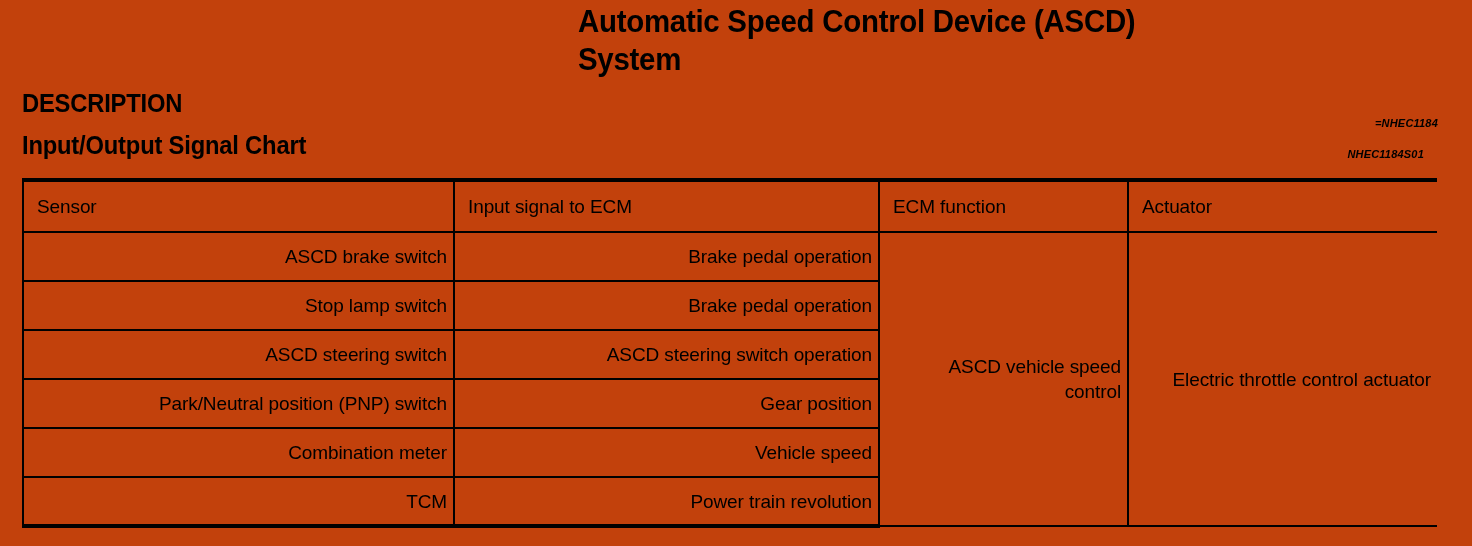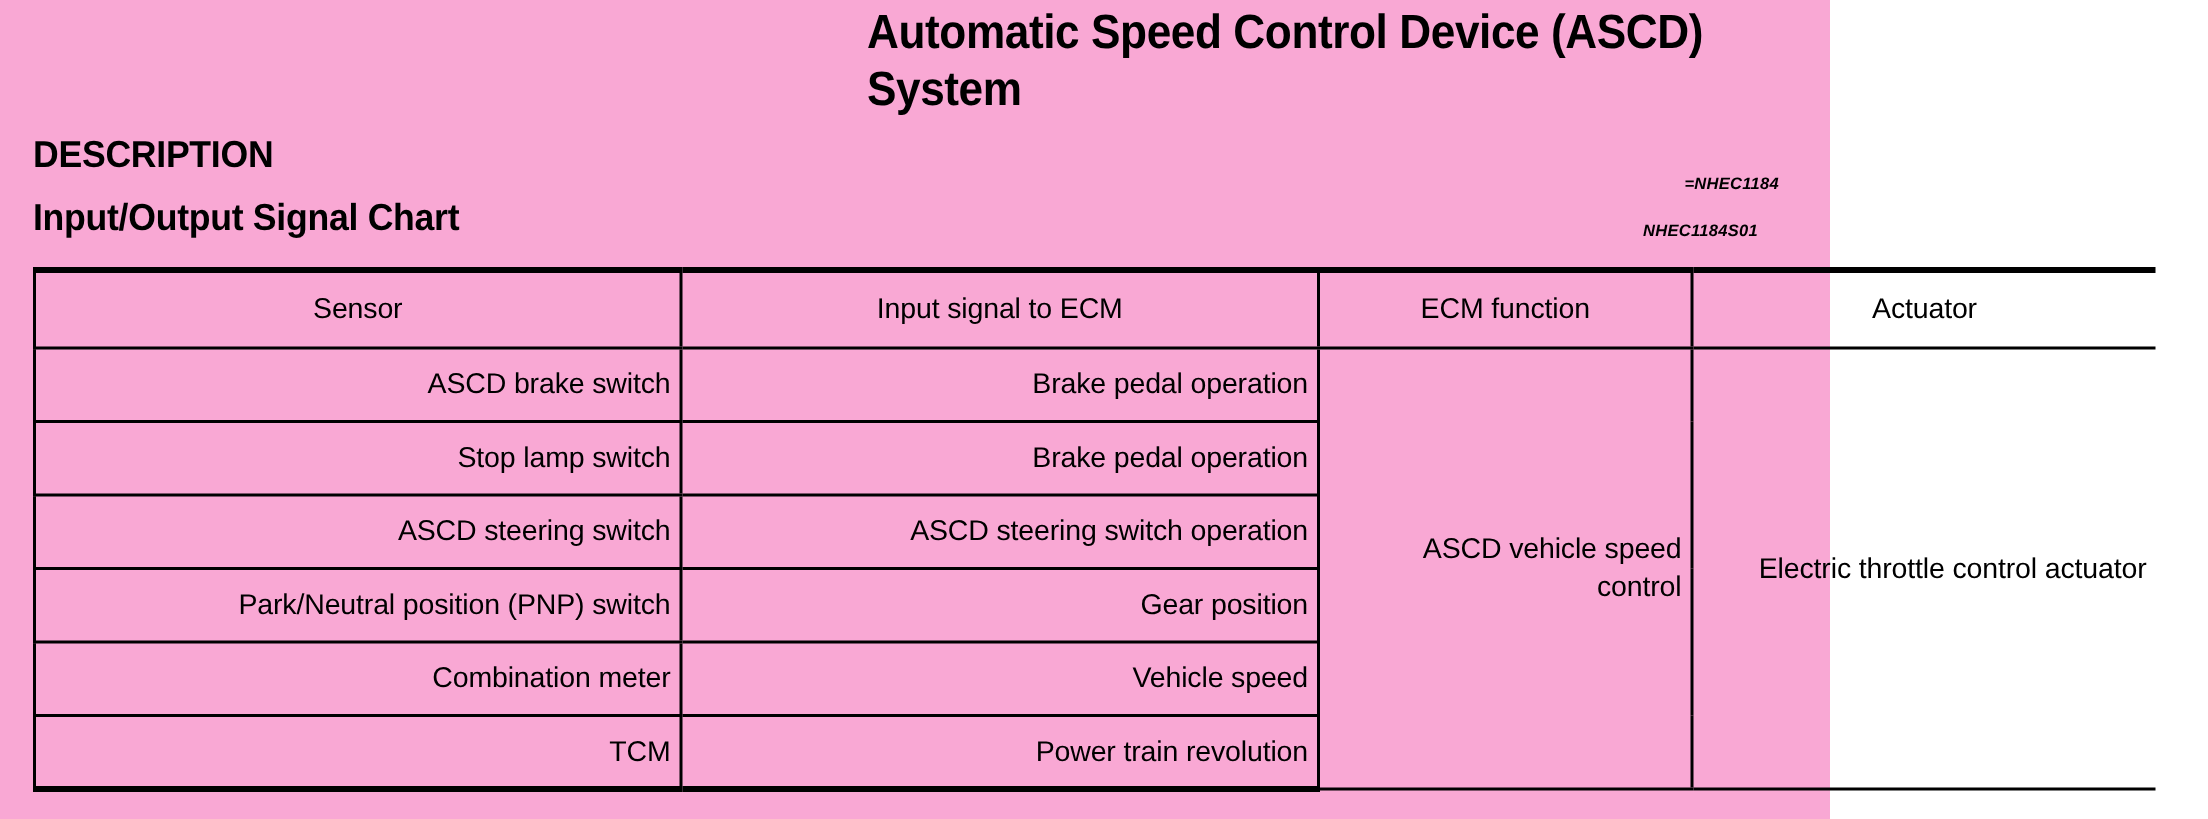--- a/index.html
+++ b/index.html
@@ -8,23 +8,23 @@
     width: 1472px;
     height: 546px;
     background: #ffffff;
     font-family: "Liberation Sans", sans-serif;
     color: #000000;
     overflow: hidden;
   }
 
   .page {
     position: relative;
-    width: 1220px;
+    width: 1472px;
     height: 546px;
-    background: #f9a8d4;
+    background: #c2410c;
   }
 
   
   .doc-title {
     position: absolute;
     left: 578px;
     top: 2px;
     width: 800px;
     font-size: 32px;
     font-weight: bold;
@@ -102,23 +102,23 @@
     letter-spacing: -0.1px;
   }
 
   table.signal-table th:last-child,
   table.signal-table td:last-child {
     border-right: 0;
   }
 
   table.signal-table thead th {
     border-top: 4px solid #000;
-    text-align: center;
+    text-align: left;
     height: 52px;
-    padding: 0 2px;
+    padding: 0 13px;
   }
 
   table.signal-table tbody td {
     height: 49px;
     text-align: right;
     padding: 0 6px 0 18px;
   }
 
   table.signal-table tbody tr:last-child td {
     border-bottom: 4px solid #000;

